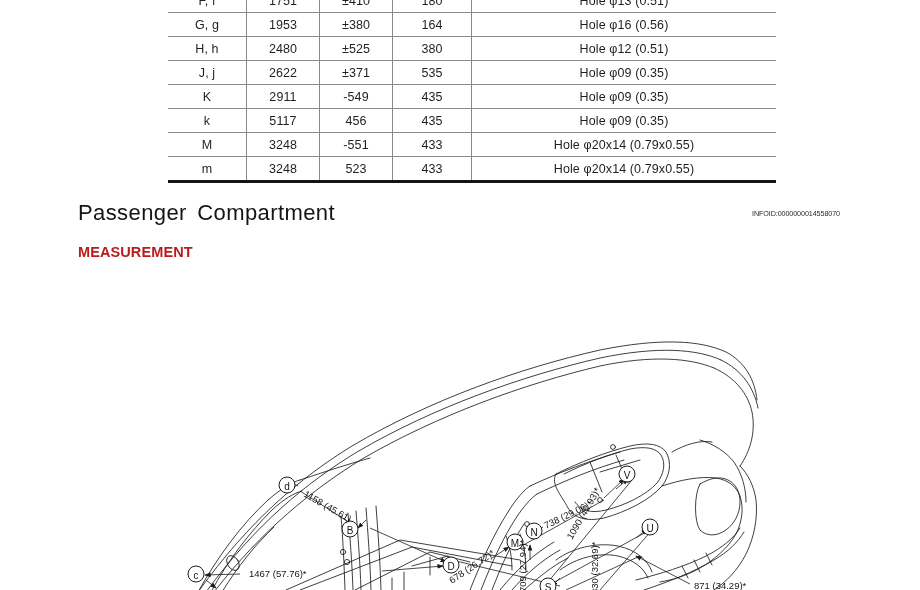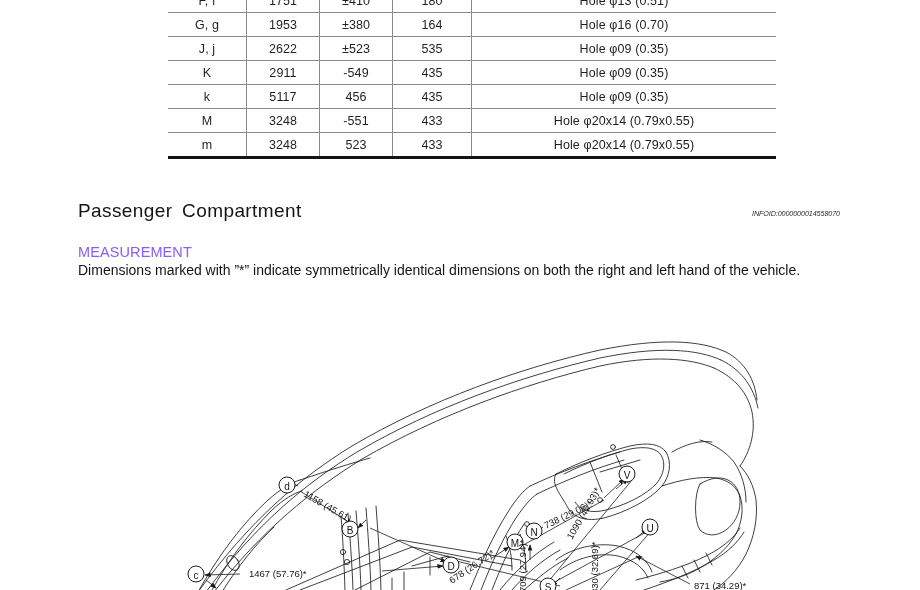--- a/index.html
+++ b/index.html
@@ -49,51 +49,50 @@
 
   
   .section-head {
     position: absolute;
     left: 78px;
     top: 200px;
     width: 800px;
     height: 26px;
   }
   .section-title {
-    font-size: 19px;
+    font-size: 22px;
     font-weight: 400;
     letter-spacing: 0.4px;
     word-spacing: 4px;
     color: #141414;
     display: inline-block;
   }
   .infoid {
     position: absolute;
     right: 38px;
     top: 9px;
     font-size: 7.2px;
-    font-style: italic;
     letter-spacing: -0.1px;
     color: #2b2b2b;
     white-space: nowrap;
   }
 
   
   .body-block {
     position: absolute;
     left: 78px;
     top: 244px;
     width: 790px;
   }
   .sub-head {
     font-size: 14.5px;
     letter-spacing: 0.1px;
     margin: 0 0 2px 0;
-    font-weight: 400;
-    color: #8b5cf6;
+    font-weight: 700;
+    color: #b91c1c;
   }
   .body-para {
     font-size: 14px;
     line-height: 17px;
     margin: 0;
     color: #141414;
   }
 
   
   .diagram {
@@ -117,26 +116,33 @@
         <td class="col-x">1751</td>
         <td class="col-y">±410</td>
         <td class="col-z">180</td>
         <td class="col-desc">Hole φ13 (0.51)</td>
       </tr>
       <tr>
         <td class="col-pt">G, g</td>
         <td class="col-x">1953</td>
         <td class="col-y">±380</td>
         <td class="col-z">164</td>
-        <td class="col-desc">Hole φ16 (0.70)</td>
+        <td class="col-desc">Hole φ16 (0.56)</td>
+      </tr>
+      <tr>
+        <td class="col-pt">H, h</td>
+        <td class="col-x">2480</td>
+        <td class="col-y">±525</td>
+        <td class="col-z">380</td>
+        <td class="col-desc">Hole φ12 (0.51)</td>
       </tr>
       <tr>
         <td class="col-pt">J, j</td>
         <td class="col-x">2622</td>
-        <td class="col-y">±523</td>
+        <td class="col-y">±371</td>
         <td class="col-z">535</td>
         <td class="col-desc">Hole φ09 (0.35)</td>
       </tr>
       <tr>
         <td class="col-pt">K</td>
         <td class="col-x">2911</td>
         <td class="col-y">-549</td>
         <td class="col-z">435</td>
         <td class="col-desc">Hole φ09 (0.35)</td>
       </tr>
@@ -165,21 +171,20 @@
   </table>
 </div>
 
 <div class="section-head">
   <span class="section-title">Passenger  Compartment</span>
   <span class="infoid">INFOID:0000000014558070</span>
 </div>
 
 <div class="body-block">
   <p class="sub-head">MEASUREMENT</p>
-  <p class="body-para">Dimensions marked with ”*” indicate symmetrically identical dimensions on both the right and left hand of the vehicle.</p>
 </div>
 
 <div class="diagram">
   <svg width="920" height="268" viewBox="0 322 920 268" xmlns="http://www.w3.org/2000/svg">
     <g fill="none" stroke="#1c1c1c" stroke-width="0.85" stroke-linejoin="round" stroke-linecap="round">
 
       <path d="M198,592 C250,520 300,478 352,446 C430,400 520,368 600,350 C660,338 700,340 726,352
                C745,362 755,380 757,400"></path>
       <path d="M206,592 C256,524 306,483 357,452 C434,407 522,376 600,358 C658,346 697,349 721,360"></path>
       <path d="M214,592 C262,530 312,490 362,459 C438,415 524,384 600,366 C652,355 690,358 714,368"></path>

